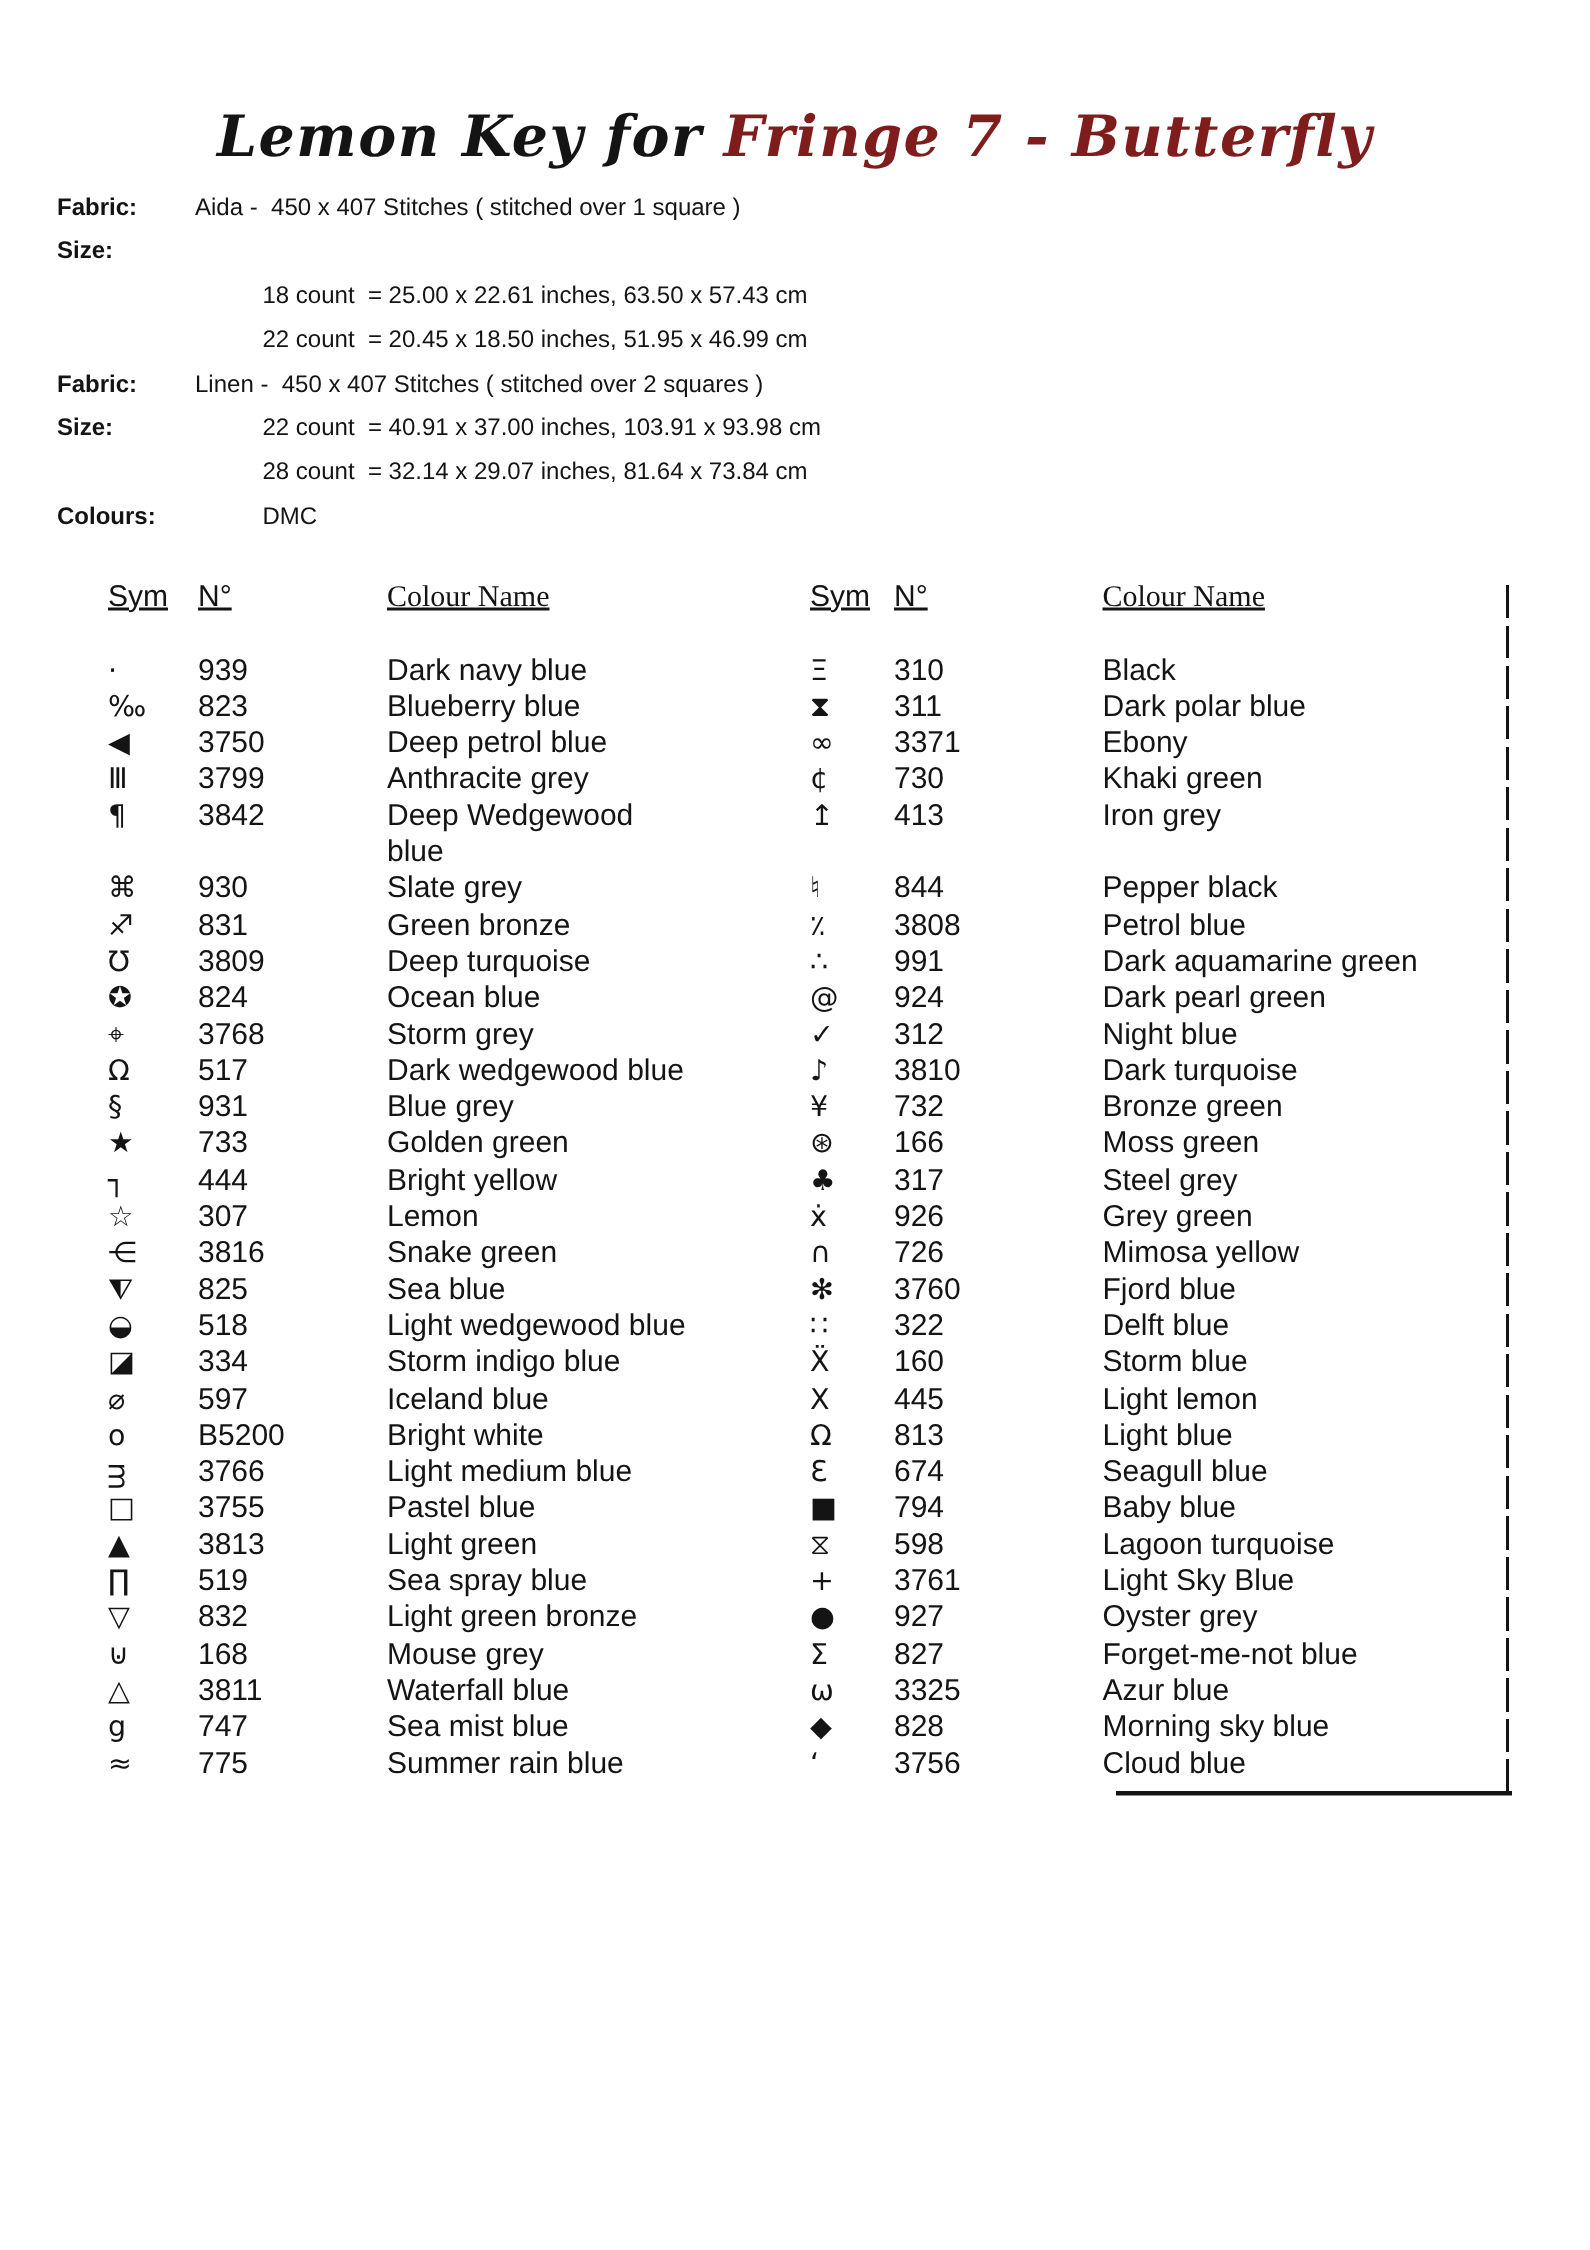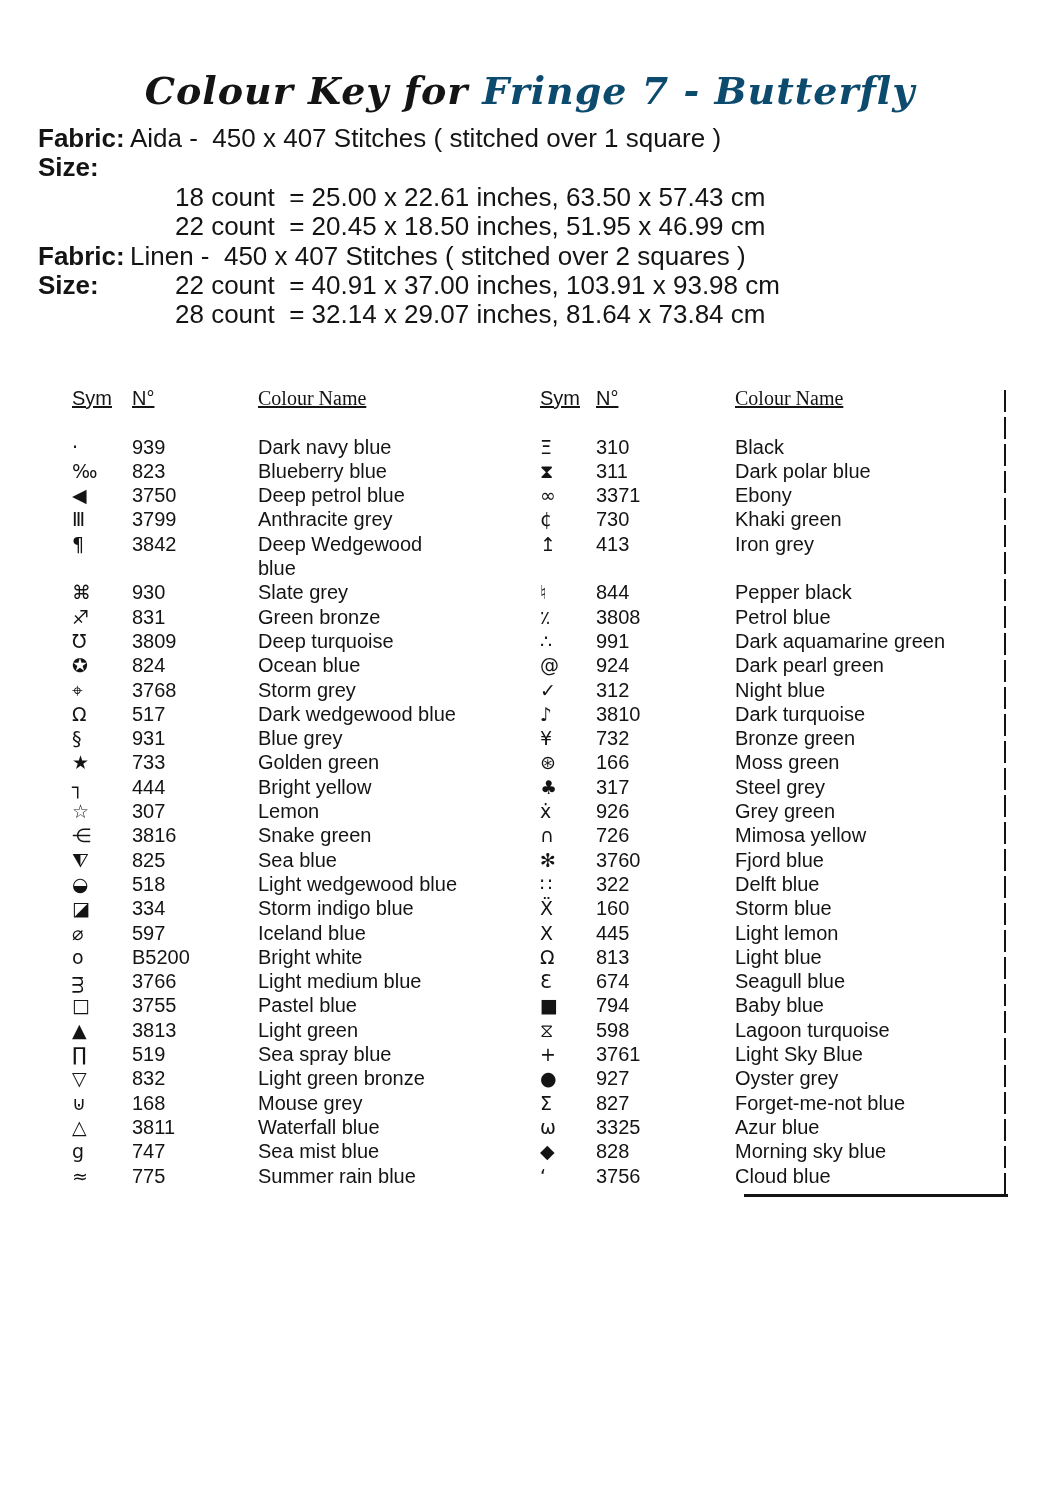--- a/index.html
+++ b/index.html
@@ -10,21 +10,21 @@
     position:relative;overflow:hidden;
   }
   
   .title{
     margin-top:68px;text-align:center;
     font-family:"DejaVu Serif",serif;font-style:italic;font-weight:bold;
     font-size:38px;line-height:46px;letter-spacing:1px;white-space:nowrap;
   }
   .title .t-blue{margin-left:14px;}
   
-  #info{margin:10px 0 0 38px;font-size:26px;line-height:29.4px;}
+  #info{margin:10px 0 0 38px;font-size:16px;line-height:29.4px;}
   .iline{display:flex;}
   .ilabel{flex:none;width:92px;font-weight:bold;white-space:pre;}
   .ival{white-space:pre;}
   .ind2 .ival{margin-left:45px;}
   .strands{white-space:pre;}
   .strands b{font-weight:bold;}
   
   #key-table{
     position:absolute;left:72px;top:386px;
     border-collapse:collapse;table-layout:fixed;
@@ -54,21 +54,21 @@
   }
   .h-rule{
     position:absolute;left:744px;top:1194px;width:264px;height:3px;
     background:#141414;
   }
 </style>
 </head>
 <body>
 
 <div class="title">
-  <span class="t-black">Colour Key for</span><span class="t-blue" style="color: #0c4a6e;">Fringe 7 - Butterfly</span>
+  <span class="t-black">Lemon Key for</span><span class="t-blue" style="color: #7f1d1d;">Fringe 7 - Butterfly</span>
 </div>
 
 <div id="info">
 
 <div class="iline">
       <span class="ilabel">Fabric:</span>
       <span class="ival">Aida -  450 x 407 Stitches ( stitched over 1 square )</span>
     </div>
     <div class="iline ind2">
       <span class="ilabel">Size:</span>
@@ -85,20 +85,24 @@
       <span class="ilabel">Fabric:</span>
       <span class="ival">Linen -  450 x 407 Stitches ( stitched over 2 squares )</span>
     </div>
     <div class="iline ind2">
       <span class="ilabel">Size:</span>
       <span class="ival">22 count  = 40.91 x 37.00 inches, 103.91 x 93.98 cm</span>
     </div>
     <div class="iline ind2">
       <span class="ilabel"></span>
       <span class="ival">28 count  = 32.14 x 29.07 inches, 81.64 x 73.84 cm</span>
+    </div>
+    <div class="iline ind2">
+      <span class="ilabel">Colours:</span>
+      <span class="ival">DMC</span>
     </div>
   </div>
 
 <table id="key-table">
   <thead>
     <tr>
       <th class="c-lsym"><span class="hul">Sym</span></th>
       <th class="c-lnum"><span class="hul">N°</span></th>
       <th class="c-lname"><span class="hul">Colour Name</span></th>
       <th class="c-gap"></th>

